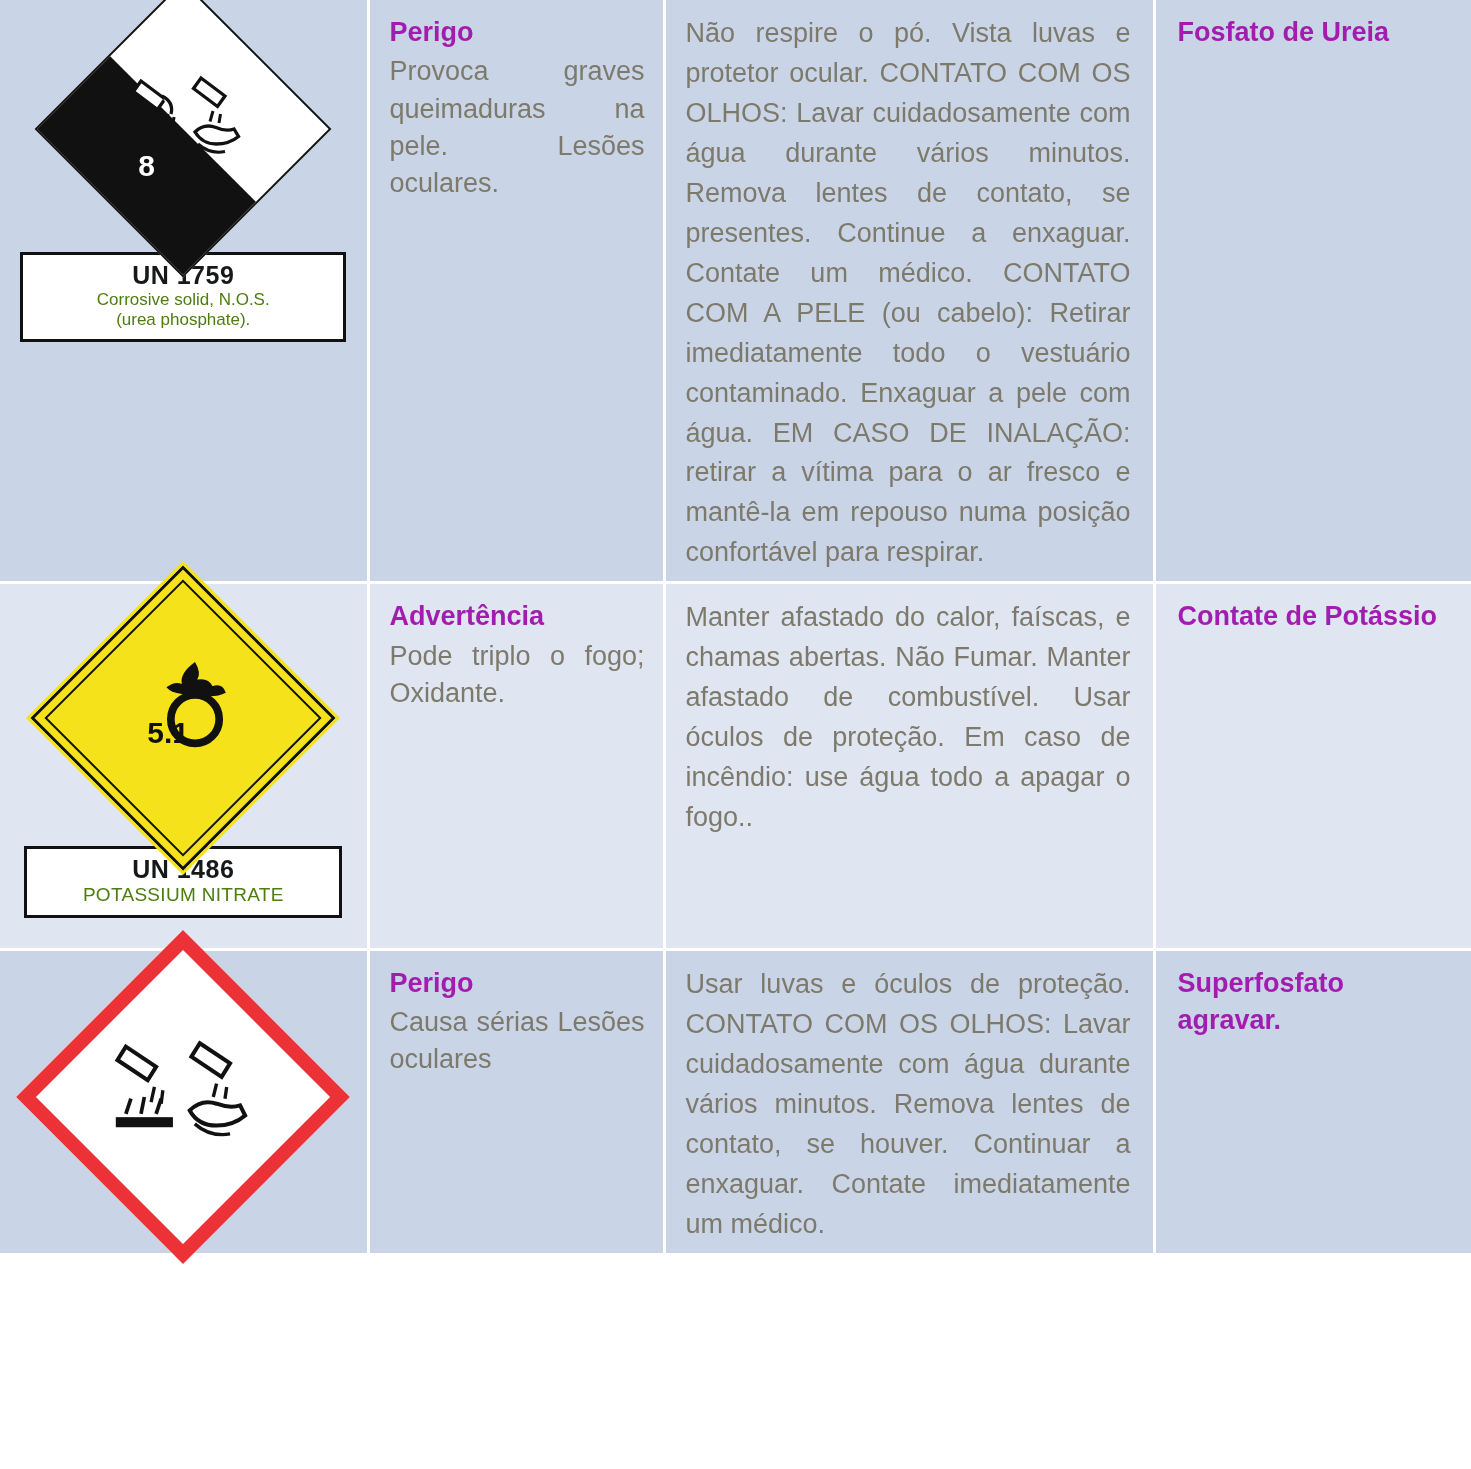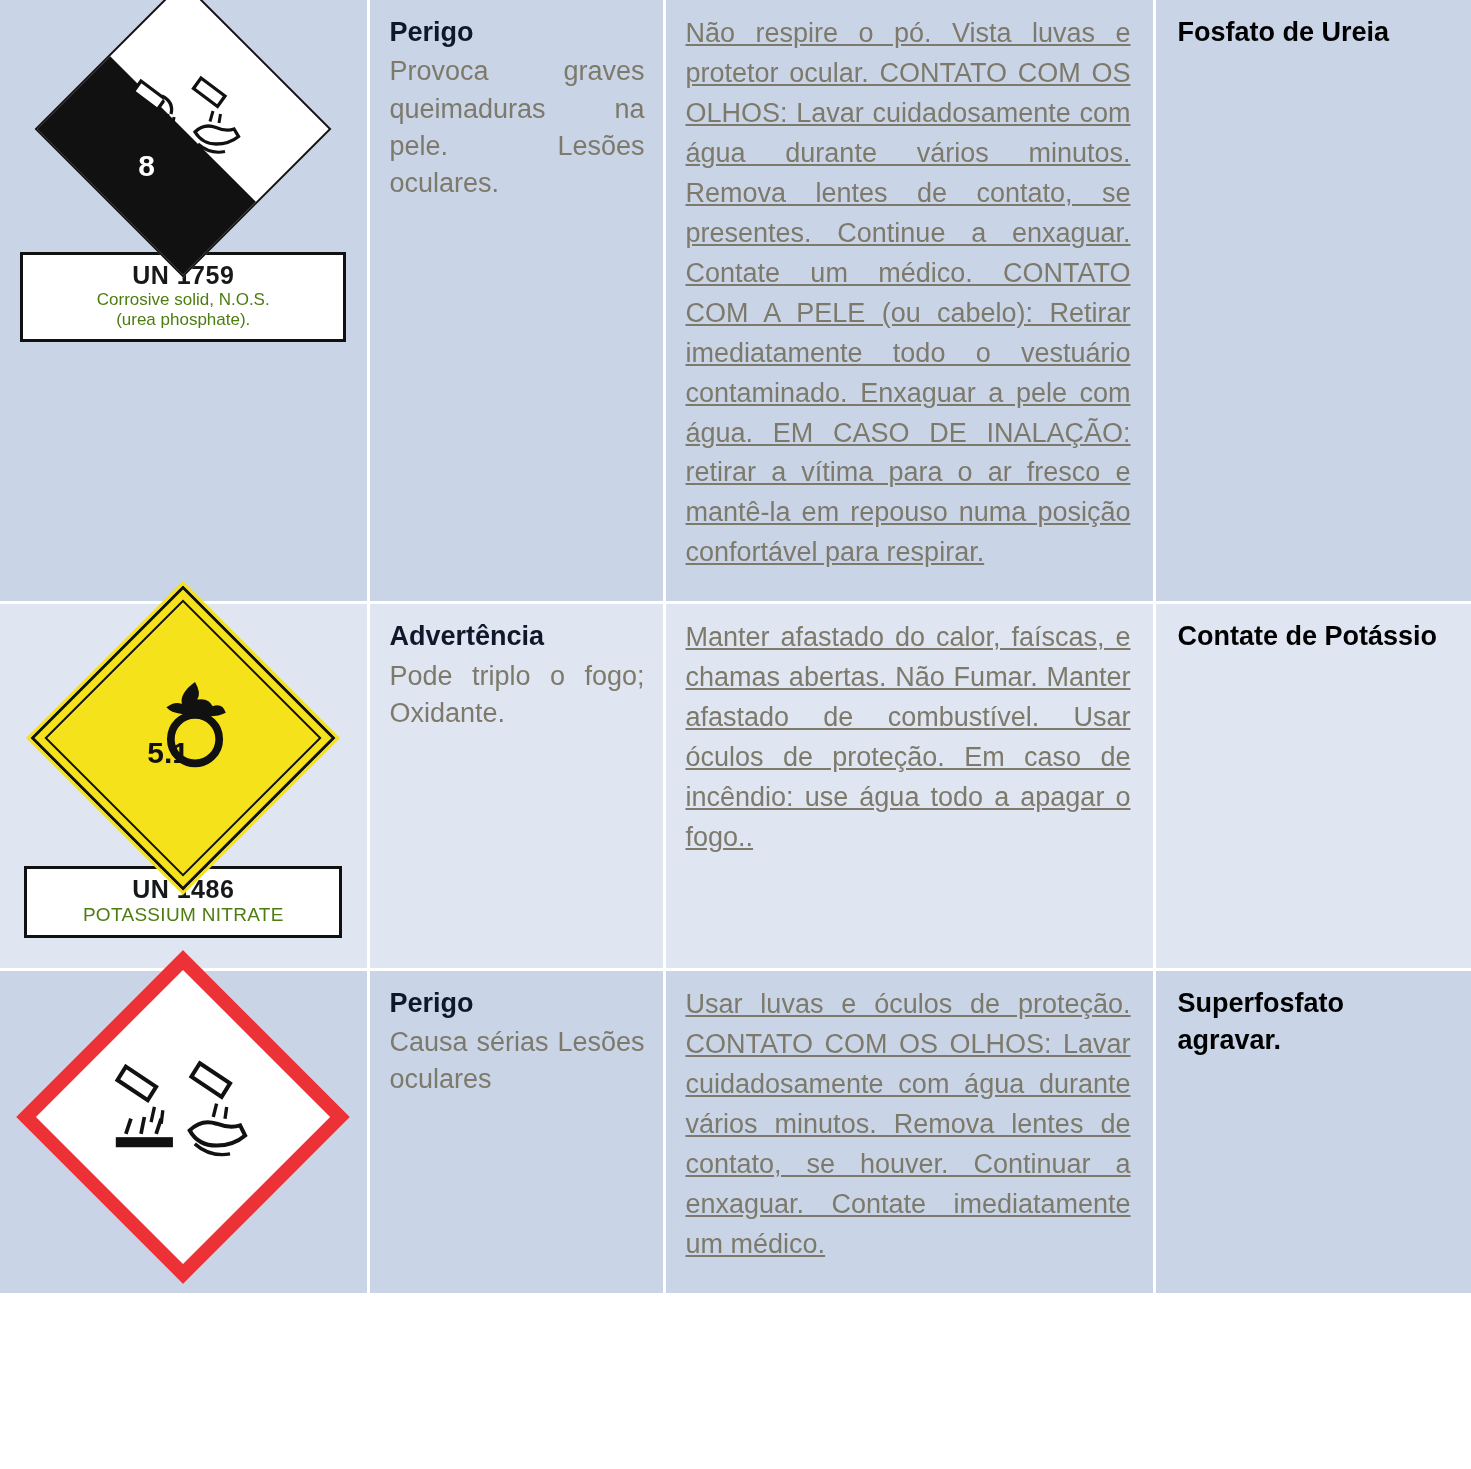--- a/index.html
+++ b/index.html
@@ -41,36 +41,35 @@
   }
   .signal {
     font-size: 27px;
     line-height: 1.38;
     color: #7d7a6b;
     text-align: justify;
   }
   .signal .word {
     display: block;
     font-weight: bold;
-    color: #0f172a;
+    color: #a21caf;
     margin-bottom: 2px;
   }
   .prec {
     font-size: 27px;
     line-height: 1.48;
     color: #7d7a6b;
     text-align: justify;
-    padding: 14px 22px 28px 20px;
-    text-decoration: underline;
+    padding: 14px 22px 8px 20px;
   }
   .name {
     font-size: 27px;
     font-weight: bold;
     line-height: 1.38;
-    color: #000000;
+    color: #a21caf;
     padding: 14px 18px 14px 22px;
   }
 
   
   .pict-wrap {
     position: relative;
     padding: 10px 0 18px 0;
     min-height: 120px;
   }
   .pict-center { text-align: center; }

